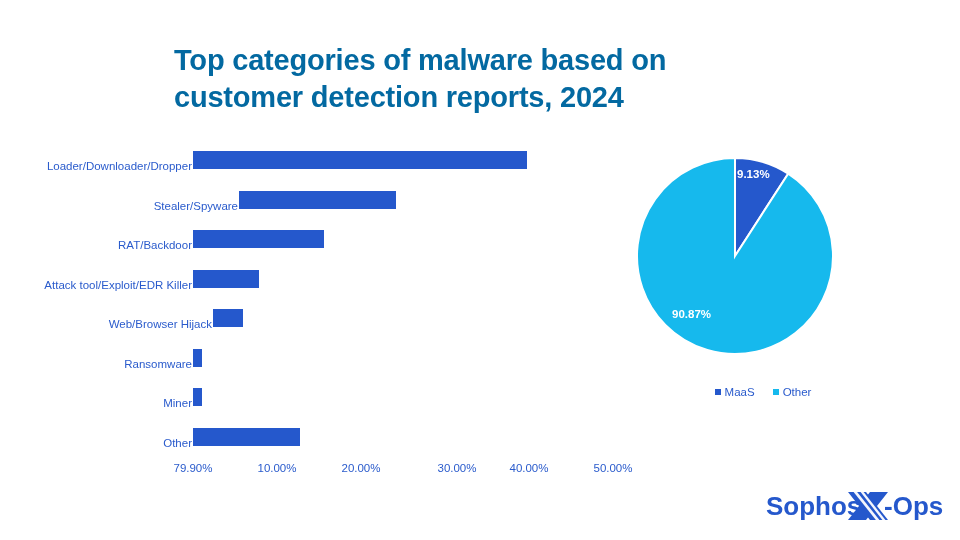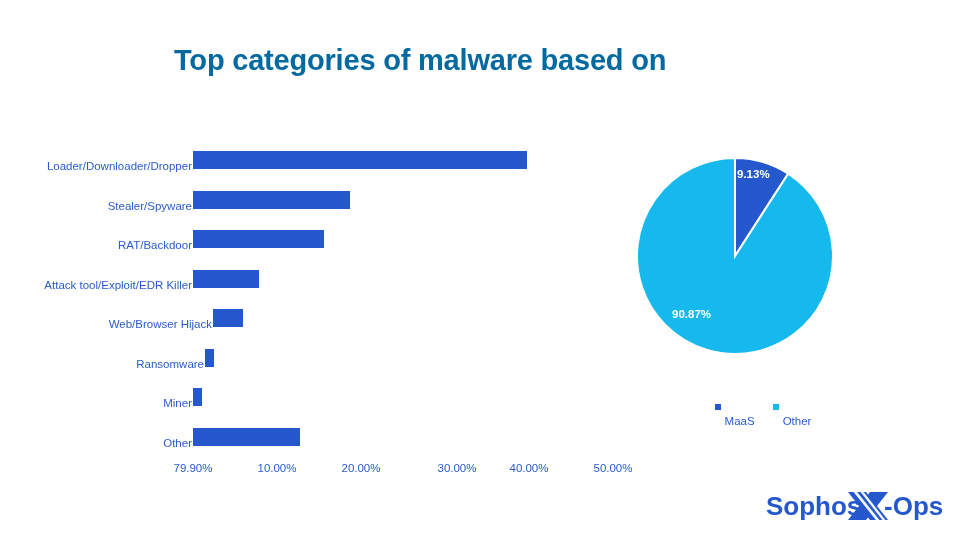--- a/index.html
+++ b/index.html
@@ -124,49 +124,49 @@
   }
   .legend-swatch {
     width: 6px;
     height: 6px;
     display: inline-block;
   }
   .legend-label {
     color: #2A5BCC;
     font-size: 11.5px;
     white-space: nowrap;
-    margin-top: 29px;
   }
 
   
   #sophos-logo {
     position: absolute;
     left: 766px;
     top: 489px;
     width: 178px;
     height: 34px;
   }
   #sophos-logo svg { display: block; }
 </style>
 </head>
 <body>
 
 <div id="chart-title">
   <span class="line">Top categories of malware based on</span>
+  <span class="line">customer detection reports, 2024</span>
 </div>
 
 <div id="bar-chart">
   <div id="bar-rows">
       <div class="bar-row" style="top: 11px;">
         <span class="bar-label">Loader/Downloader/Dropper</span>
         <div class="bar-track" style="width: 334.32px;">
           <div class="bar-fill" style="background: rgb(37, 88, 204);"></div>
         </div>
       </div>
-      <div class="bar-row" style="top: 50.5px;">
+      <div class="bar-row" style="top: 50.5px; margin-left: 46px;">
         <span class="bar-label">Stealer/Spyware</span>
         <div class="bar-track" style="width: 157.08px;">
           <div class="bar-fill" style="background: rgb(37, 88, 204);"></div>
         </div>
       </div>
       <div class="bar-row" style="top: 90px;">
         <span class="bar-label">RAT/Backdoor</span>
         <div class="bar-track" style="width: 131.04px;">
           <div class="bar-fill" style="background: rgb(37, 88, 204);"></div>
         </div>
@@ -176,21 +176,21 @@
         <div class="bar-track" style="width: 66.36px;">
           <div class="bar-fill" style="background: rgb(37, 88, 204);"></div>
         </div>
       </div>
       <div class="bar-row" style="top: 169px; margin-left: 20px;">
         <span class="bar-label">Web/Browser Hijack</span>
         <div class="bar-track" style="width: 30.24px;">
           <div class="bar-fill" style="background: rgb(37, 88, 204);"></div>
         </div>
       </div>
-      <div class="bar-row" style="top: 208.5px; margin-left: 12px;">
+      <div class="bar-row" style="top: 208.5px;">
         <span class="bar-label">Ransomware</span>
         <div class="bar-track" style="width: 9.24px;">
           <div class="bar-fill" style="background: rgb(37, 88, 204);"></div>
         </div>
       </div>
       <div class="bar-row" style="top: 248px;">
         <span class="bar-label">Miner</span>
         <div class="bar-track" style="width: 9.24px;">
           <div class="bar-fill" style="background: rgb(37, 88, 204);"></div>
         </div>

